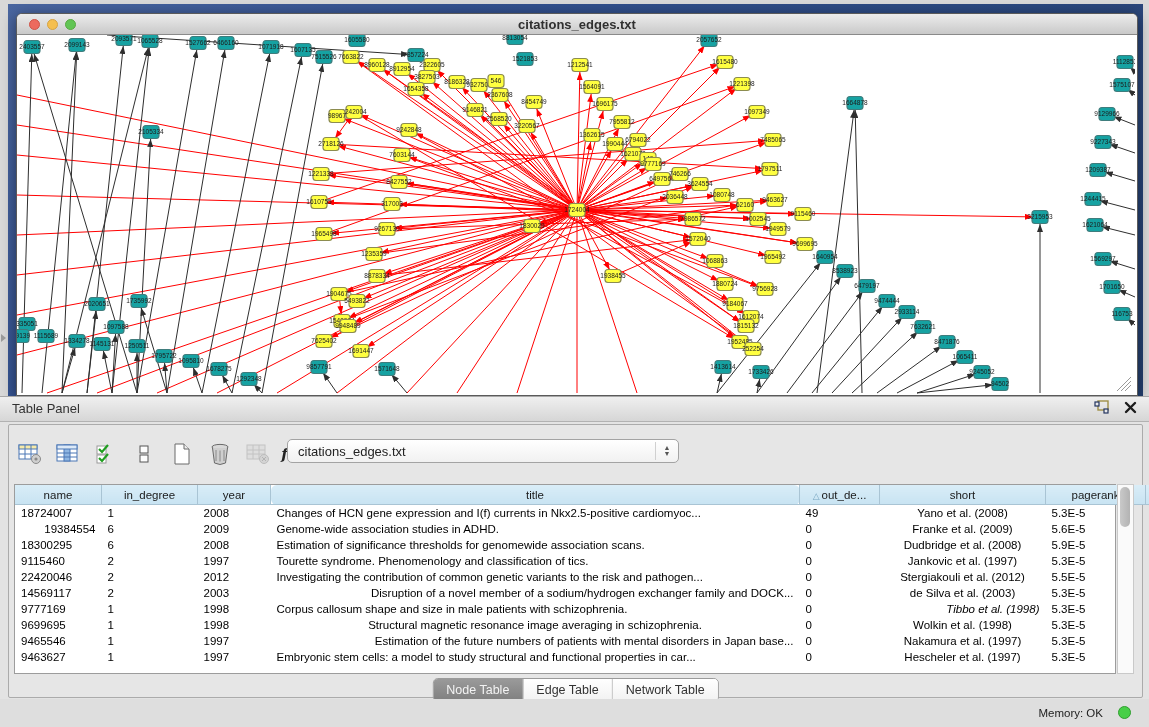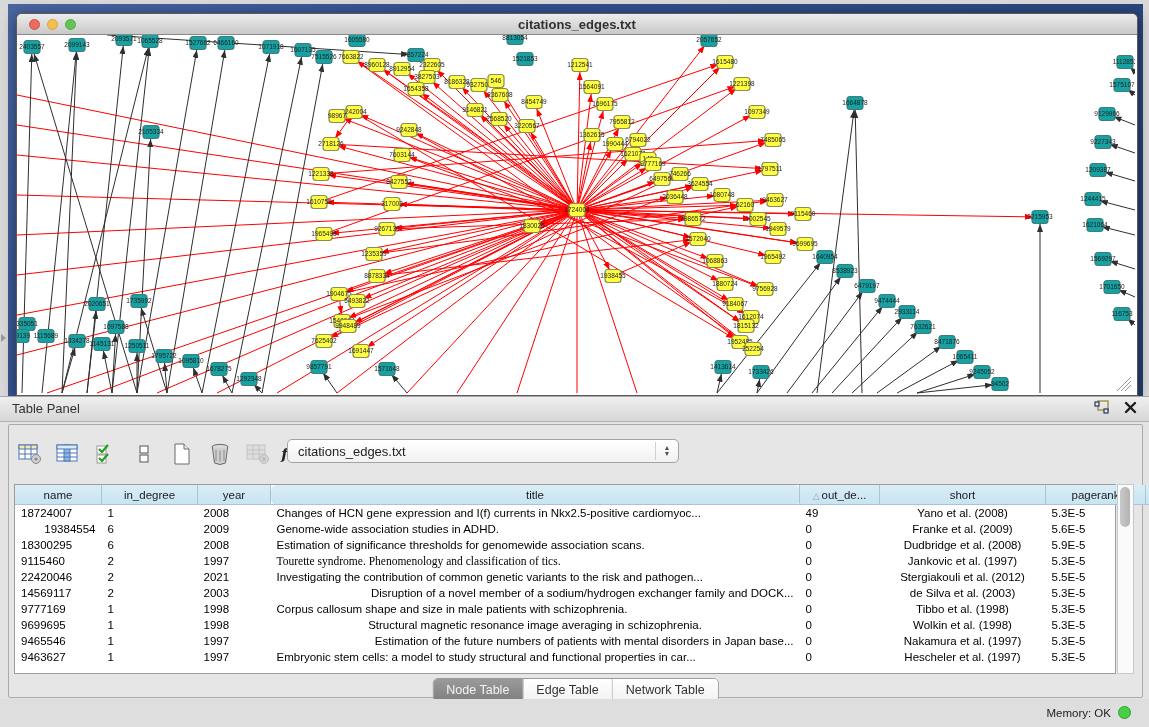--- a/index.html
+++ b/index.html
@@ -91,21 +91,21 @@
     font-size:12.5px;
   }
   .seg .segbtn{
     padding:0 13px;line-height:22px;color:#333;background:linear-gradient(#ffffff,#f2f2f2);
     border-right:1px solid #b9b9b9;
   }
   .seg .segbtn:last-child{border-right:none;}
   .seg .segbtn.sel{background:linear-gradient(#9a9a9a,#7f7f7f);color:#f3f3f3;}
   
   .statusbar{position:absolute;left:0;top:303px;width:1149px;height:28px;background:#dedede;}
-  .mem{position:absolute;right:18px;top:7px;display:flex;align-items:center;gap:7px;font-size:11.5px;color:#222;}
+  .mem{position:absolute;right:18px;top:7px;display:flex;align-items:center;gap:15px;font-size:11.5px;color:#222;}
   .memdot{width:13px;height:13px;border-radius:50%;background:#47cf47;border:1px solid #2f9e2f;box-sizing:border-box;}
 </style>
 </head>
 <body>
 
 <div class="desktop">
   <div class="net-window">
     <div class="titlebar">
       <div class="lights">
         <div class="light red"></div>
@@ -681,30 +681,30 @@
               <td style="text-align: left;">Estimation of significance thresholds for genomewide association scans.</td>
               <td style="text-align: left;">0</td>
               <td style="text-align: center;">Dudbridge et al. (2008)</td>
               <td style="text-align: left;">5.9E-5</td>
               <td style="text-align: left;"></td>
             </tr>
             <tr>
               <td style="text-align: left;">9115460</td>
               <td style="text-align: left;">2</td>
               <td style="text-align: left;">1997</td>
-              <td style="text-align: left; font-family: Liberation Serif, serif;">Tourette syndrome. Phenomenology and classification of tics.</td>
+              <td style="text-align: left;">Tourette syndrome. Phenomenology and classification of tics.</td>
               <td style="text-align: left;">0</td>
               <td style="text-align: center;">Jankovic et al. (1997)</td>
               <td style="text-align: left;">5.3E-5</td>
               <td style="text-align: left;"></td>
             </tr>
             <tr>
               <td style="text-align: left;">22420046</td>
               <td style="text-align: left;">2</td>
-              <td style="text-align: left;">2021</td>
+              <td style="text-align: left;">2012</td>
               <td style="text-align: left;">Investigating the contribution of common genetic variants to the risk and pathogen...</td>
               <td style="text-align: left;">0</td>
               <td style="text-align: center;">Stergiakouli et al. (2012)</td>
               <td style="text-align: left;">5.5E-5</td>
               <td style="text-align: left;"></td>
             </tr>
             <tr>
               <td style="text-align: left;">14569117</td>
               <td style="text-align: left;">2</td>
               <td style="text-align: left;">2003</td>
@@ -713,21 +713,21 @@
               <td style="text-align: center;">de Silva et al. (2003)</td>
               <td style="text-align: left;">5.3E-5</td>
               <td style="text-align: left;"></td>
             </tr>
             <tr>
               <td style="text-align: left;">9777169</td>
               <td style="text-align: left;">1</td>
               <td style="text-align: left;">1998</td>
               <td style="text-align: left;">Corpus callosum shape and size in male patients with schizophrenia.</td>
               <td style="text-align: left;">0</td>
-              <td style="text-align: center;">Tibbo et al. (1998)</td>
+              <td style="text-align: right; font-style: italic;">Tibbo et al. (1998)</td>
               <td style="text-align: left;">5.3E-5</td>
               <td style="text-align: left;"></td>
             </tr>
             <tr>
               <td style="text-align: left;">9699695</td>
               <td style="text-align: left;">1</td>
               <td style="text-align: left;">1998</td>
               <td style="text-align: center;">Structural magnetic resonance image averaging in schizophrenia.</td>
               <td style="text-align: left;">0</td>
               <td style="text-align: center; margin-top: 16px;">Wolkin et al. (1998)</td>

